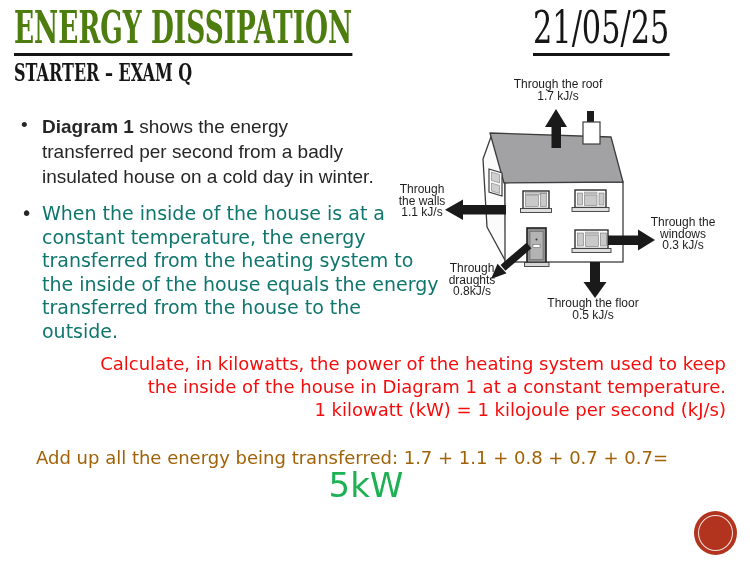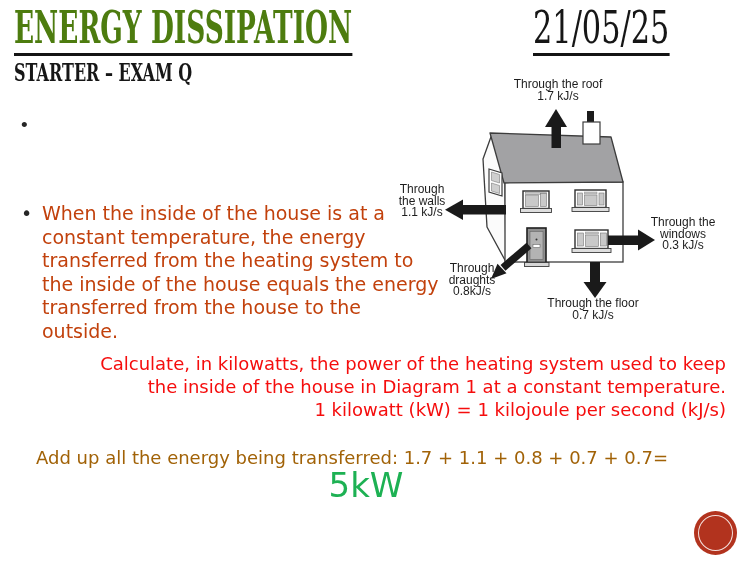--- a/index.html
+++ b/index.html
@@ -35,21 +35,21 @@
   .m1 { top:114px; }
   .m2 { top:202px; font-family:"DejaVu Sans", sans-serif; }
   .bullet1 {
     position:absolute; left:42px; top:114px; width:400px;
     font-size:19px; line-height:25px; color:#262626; white-space:pre-line;
   }
   .bullet1 .lead { font-weight:700; }
   .bullet2 {
     position:absolute; left:42px; top:202px; width:470px;
     font-family:"DejaVu Sans", sans-serif; font-size:19px; line-height:23.5px;
-    color:#c2410c; white-space:pre-line;
+    color:#0f766e; white-space:pre-line;
   }
 
   
   .diagram { position:absolute; left:390px; top:75px; width:360px; height:270px; }
   .diagram svg { position:absolute; left:0; top:0; }
   .dlabel {
     position:absolute; font-size:12px; line-height:11.5px; color:#1d1d1d;
     text-align:center; white-space:pre-line; font-family:"Liberation Sans", sans-serif;
   }
   .lbl-roof     { left:103px; top:4px;   width:130px; }
@@ -87,20 +87,23 @@
 </head>
 <body>
 
 <div class="slide">
 
   <h1 class="title"><span class="squeeze">ENERGY DISSIPATION</span></h1>
   <h2 class="subtitle"><span class="squeeze">STARTER – EXAM Q</span></h2>
   <div class="date"><span class="squeeze">21/05/25</span></div>
 
   <span class="bullet-marker m1">•</span>
+  <p class="bullet1"><span class="lead">Diagram 1</span><span> shows the energy
+transferred per second from a badly
+insulated house on a cold day in winter.</span></p>
 
   <span class="bullet-marker m2">•</span>
   <p class="bullet2">When the inside of the house is at a
 constant temperature, the energy
 transferred from the heating system to
 the inside of the house equals the energy
 transferred from the house to the
 outside.</p>
 
   <div class="diagram">
@@ -189,21 +192,21 @@
     <div class="dlabel lbl-walls">Through
 the walls
 1.1 kJ/s</div>
     <div class="dlabel lbl-windows">Through the
 windows
 0.3 kJ/s</div>
     <div class="dlabel lbl-draughts">Through
 draughts
 0.8kJ/s</div>
     <div class="dlabel lbl-floor">Through the floor
-0.7 kJ/s</div>
+0.5 kJ/s</div>
   </div>
 
   <p class="question" style="color: rgb(245, 13, 13);">Calculate, in kilowatts, the power of the heating system used to keep
 the inside of the house in Diagram 1 at a constant temperature.
 1 kilowatt (kW) = 1 kilojoule per second (kJ/s)</p>
 
   <p class="answer-working" style="color: #a16207;">Add up all the energy being transferred: 1.7 + 1.1 + 0.8 + 0.7 + 0.7=</p>
   <p class="answer-result" style="color: rgb(29, 177, 83);">5kW</p>
 
   <div class="badge" style="background: rgb(178, 51, 30);"></div>

